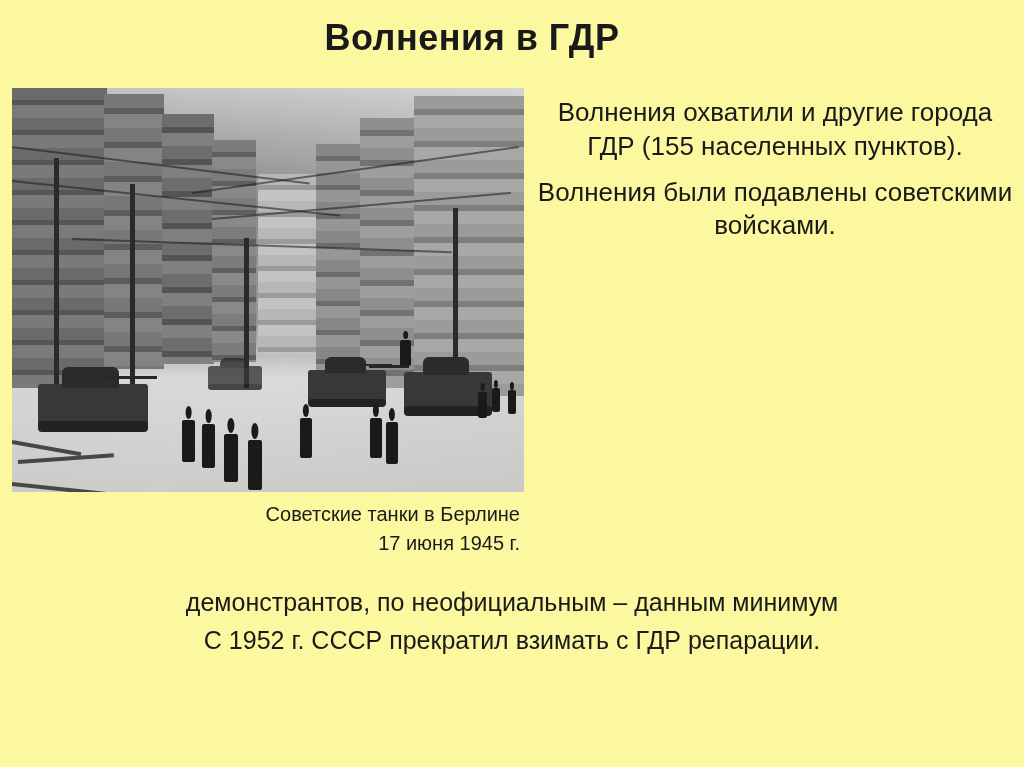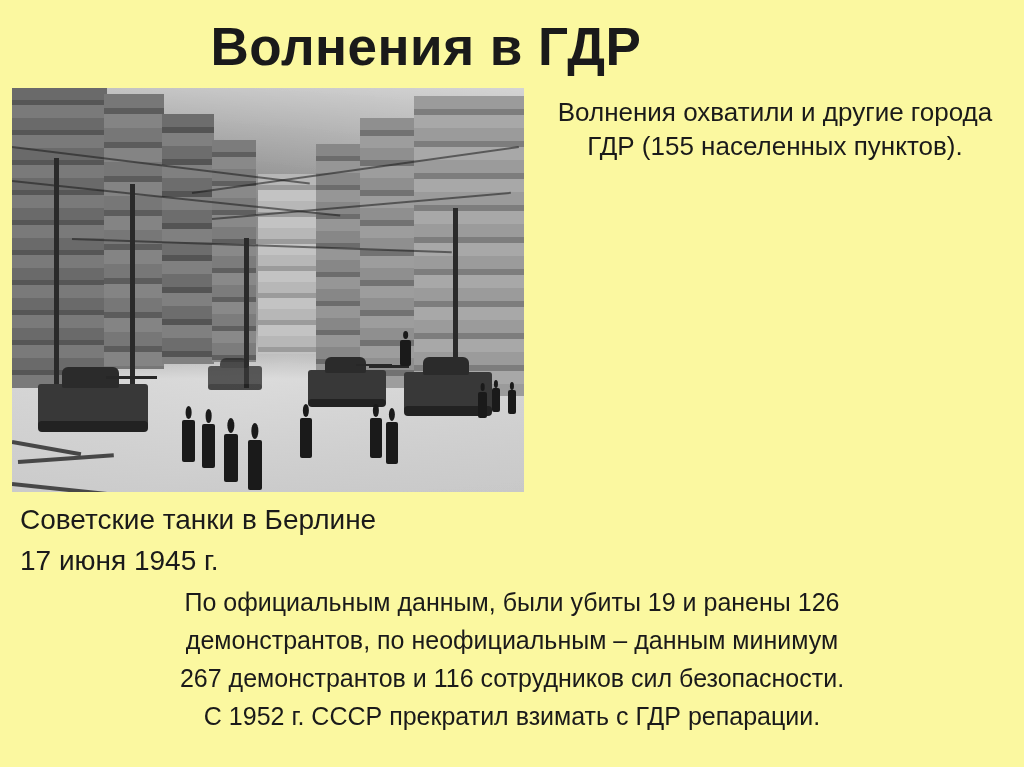--- a/index.html
+++ b/index.html
@@ -20,24 +20,25 @@
     height: 767px;
     background: #fbf8a0;
     box-sizing: border-box;
   }
   .slide-title {
     position: absolute;
     left: 0;
     top: 18px;
     width: 852px;
     text-align: center;
-    font-size: 53px;
+    font-size: 36px;
     font-weight: bold;
     letter-spacing: 0.5px;
     line-height: 1.1;
+    padding-left: 46px;
   }
   
   .photo-wrap {
     position: absolute;
     left: 12px;
     top: 88px;
     width: 512px;
     height: 404px;
     overflow: hidden;
     background: #8e8e8e;
@@ -152,22 +153,22 @@
   }
   .right-col p {
     margin: 0 0 12px 0;
   }
   
   .caption {
     position: absolute;
     left: 20px;
     top: 500px;
     width: 500px;
-    text-align: left;
-    font-size: 28px;
+    text-align: right;
+    font-size: 20px;
     line-height: 1.45;
   }
   
   .bottom-block {
     position: absolute;
     left: 28px;
     top: 583px;
     width: 968px;
     text-align: center;
     font-size: 25px;
@@ -239,27 +240,28 @@
       <div class="rubble" style="left:0px; top:394px; width:120px; transform:rotate(6deg);"></div>
       <div class="rubble" style="left:6px; top:372px; width:96px; transform:rotate(-4deg);"></div>
       <div class="rubble" style="left:0px; top:352px; width:70px; transform:rotate(10deg);"></div>
     </div>
   </div>
 
   <div class="right-col">
     <p>
       <span>Волнения охватили и другие города ГДР (155 населенных пунктов).</span>
     </p>
+    <p>
+      <span>Волнения были подавлены советскими войсками.</span>
+    </p>
   </div>
 
   <div class="caption">
     <div>Советские танки в Берлине</div>
     <div>17 июня 1945 г.</div>
   </div>
 
   <div class="bottom-block">
-    <p>По официальным данным, были убиты 19 и ранены 126</p>
     <p>демонстрантов,  по неофициальным – данным минимум</p>
-    <p>267 демонстрантов и 116 сотрудников сил безопасности.</p>
     <p>С 1952 г. СССР прекратил взимать с ГДР репарации.</p>
   </div>
 
 </div>
 
 </body></html>

